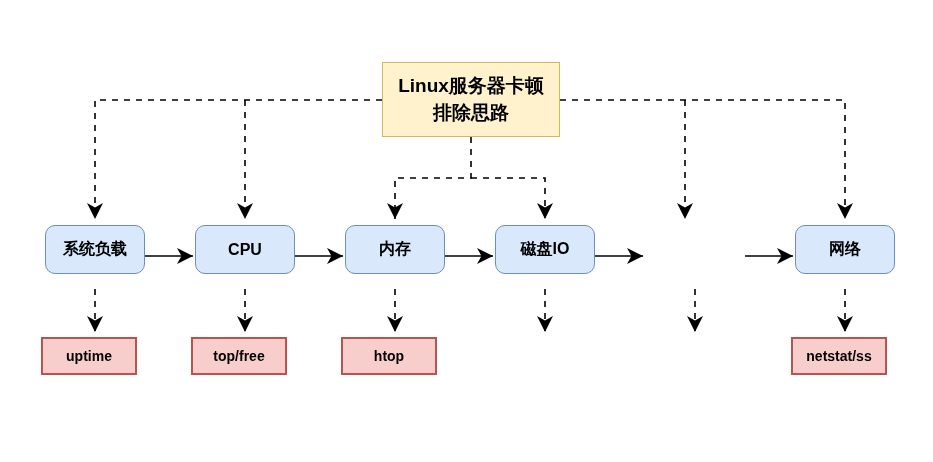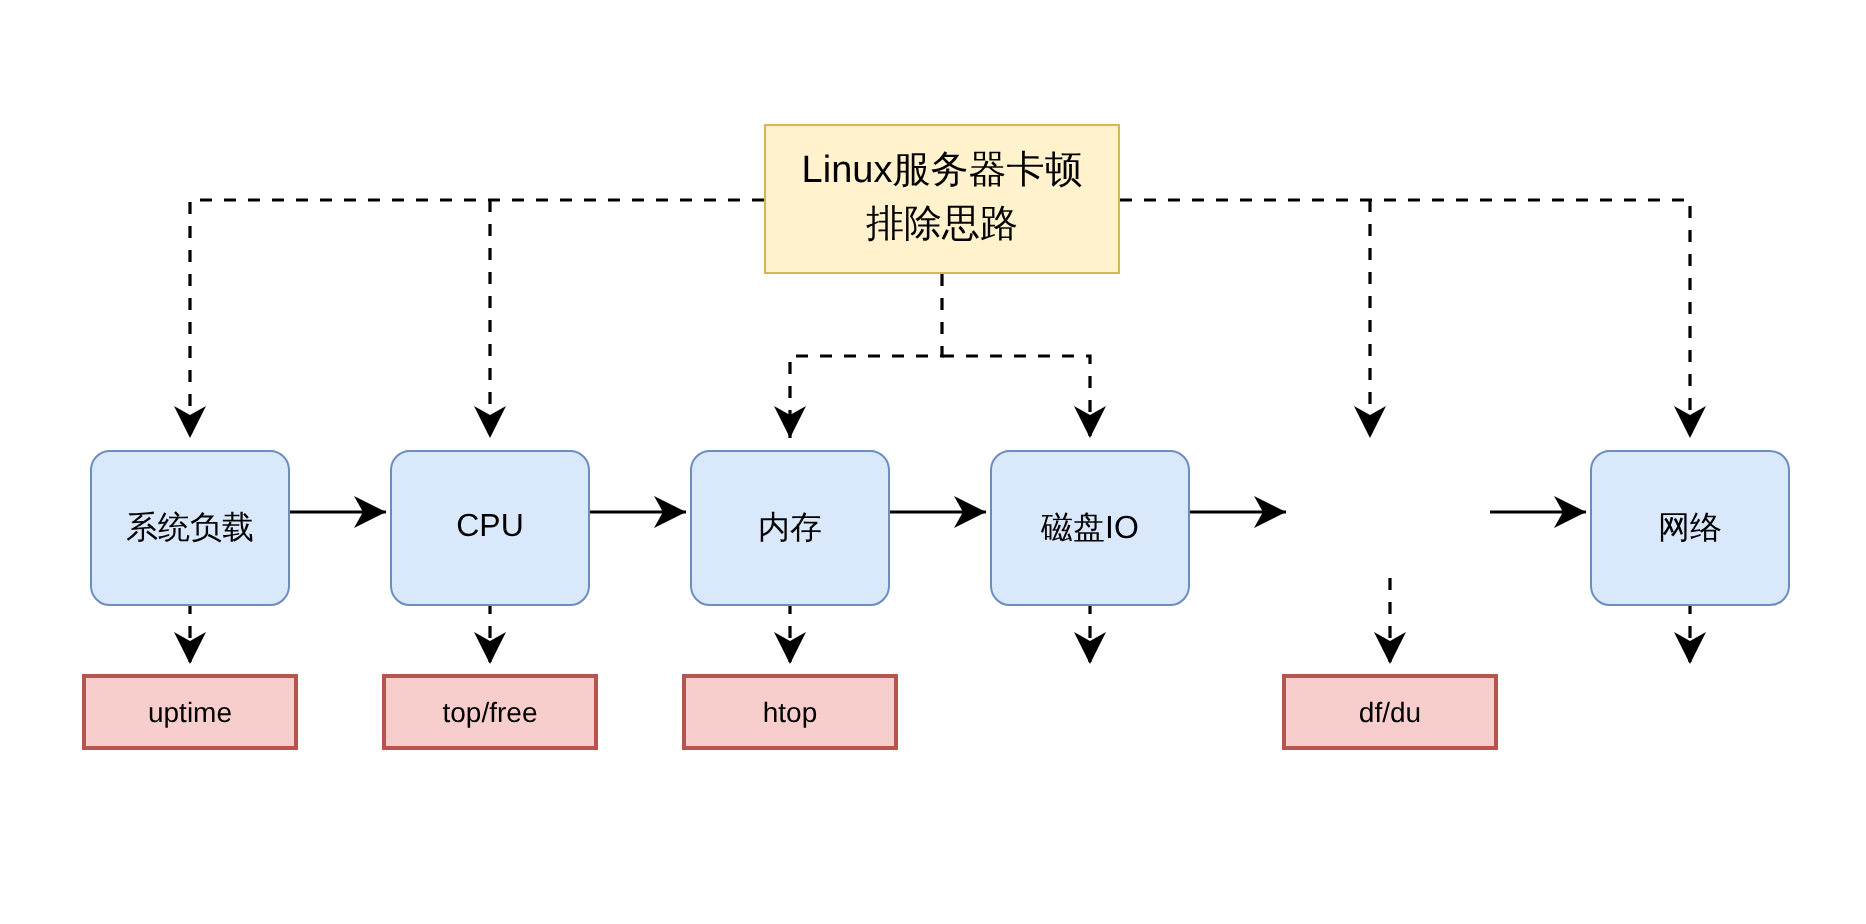--- a/index.html
+++ b/index.html
@@ -3,34 +3,34 @@
 <meta charset="utf-8">
 <style>
   html,body{margin:0;padding:0;background:#ffffff;}
   #canvas{
     position:relative;width:933px;height:462px;background:#ffffff;overflow:hidden;
     font-family:"Liberation Sans","DejaVu Sans",sans-serif;color:#000;
   }
   #connectors{position:absolute;left:0;top:0;width:933px;height:462px;pointer-events:none;}
   .node{
     position:absolute;box-sizing:border-box;display:flex;align-items:center;justify-content:center;
-    text-align:center;font-weight:normal;
+    text-align:center;font-weight:bold;
   }
   .root-node{
     left:382px;top:62px;width:178px;height:75px;
     background:var(--root-fill);border:1.5px solid var(--root-border);
     font-size:19px;line-height:1.4;white-space:pre-line;
   }
   .step-node{
-    top:225px;width:100px;height:78px;border-radius:10px;
+    top:225px;width:100px;height:49px;border-radius:10px;
     background:var(--step-fill);border:1.5px solid var(--step-border);
     font-size:16px;
   }
   .tool-node{
-    top:337px;width:108px;height:38px;
+    top:337px;width:96px;height:38px;
     background:var(--tool-fill);border:2px solid var(--tool-border);
     font-size:14px;
   }
   .c0{left:45px}.c1{left:195px}.c2{left:345px}.c3{left:495px}.c4{left:645px}.c5{left:795px}
   .t0{left:41px}.t1{left:191px}.t2{left:341px}.t3{left:491px}.t4{left:641px}.t5{left:791px}
   .dashed{stroke:#000;stroke-width:1.6;fill:none;stroke-dasharray:6 6;}
   .solid{stroke:#000;stroke-width:1.6;fill:none;}
 </style>
 </head>
 <body>
@@ -70,15 +70,15 @@
 
   <div class="node step-node c0">系统负载</div>
   <div class="node step-node c1">CPU</div>
   <div class="node step-node c2">内存</div>
   <div class="node step-node c3">磁盘IO</div>
   <div class="node step-node c5">网络</div>
 
   <div class="node tool-node t0">uptime</div>
   <div class="node tool-node t1">top/free</div>
   <div class="node tool-node t2">htop</div>
-  <div class="node tool-node t4">df/du</div>
+  <div class="node tool-node t5">netstat/ss</div>
 
 </div>
 
 </body></html>

